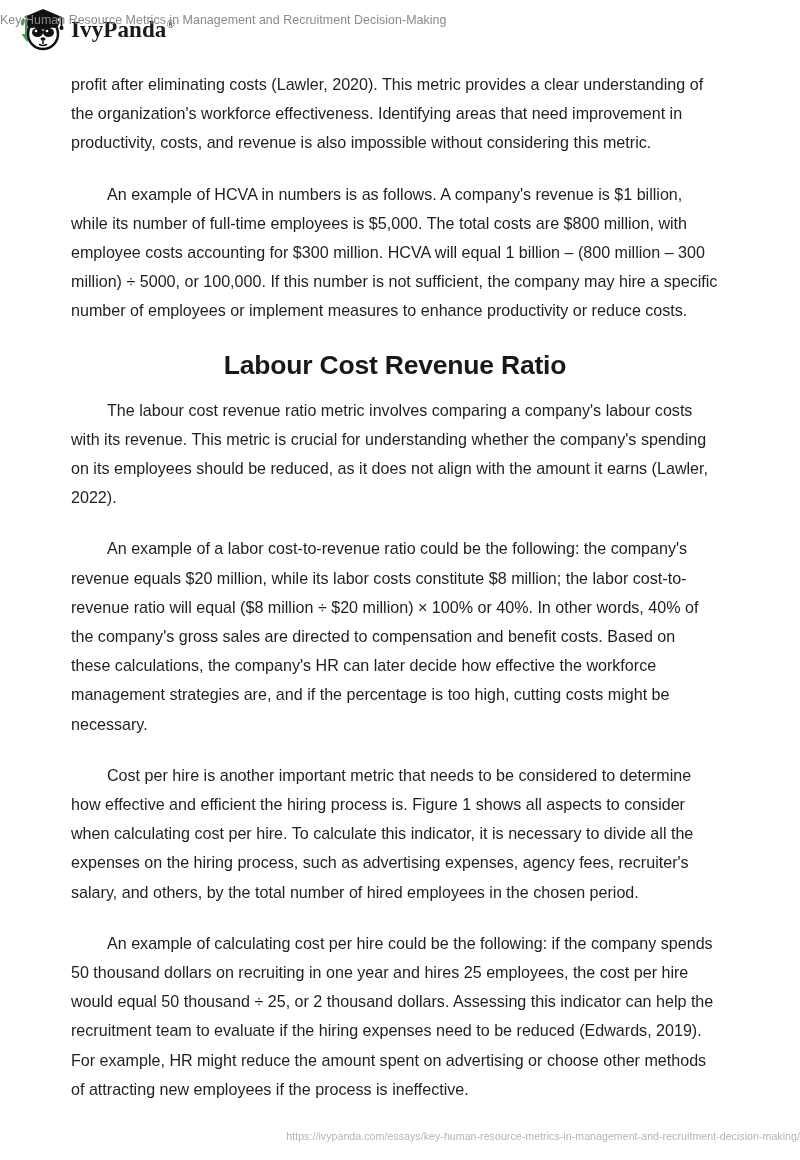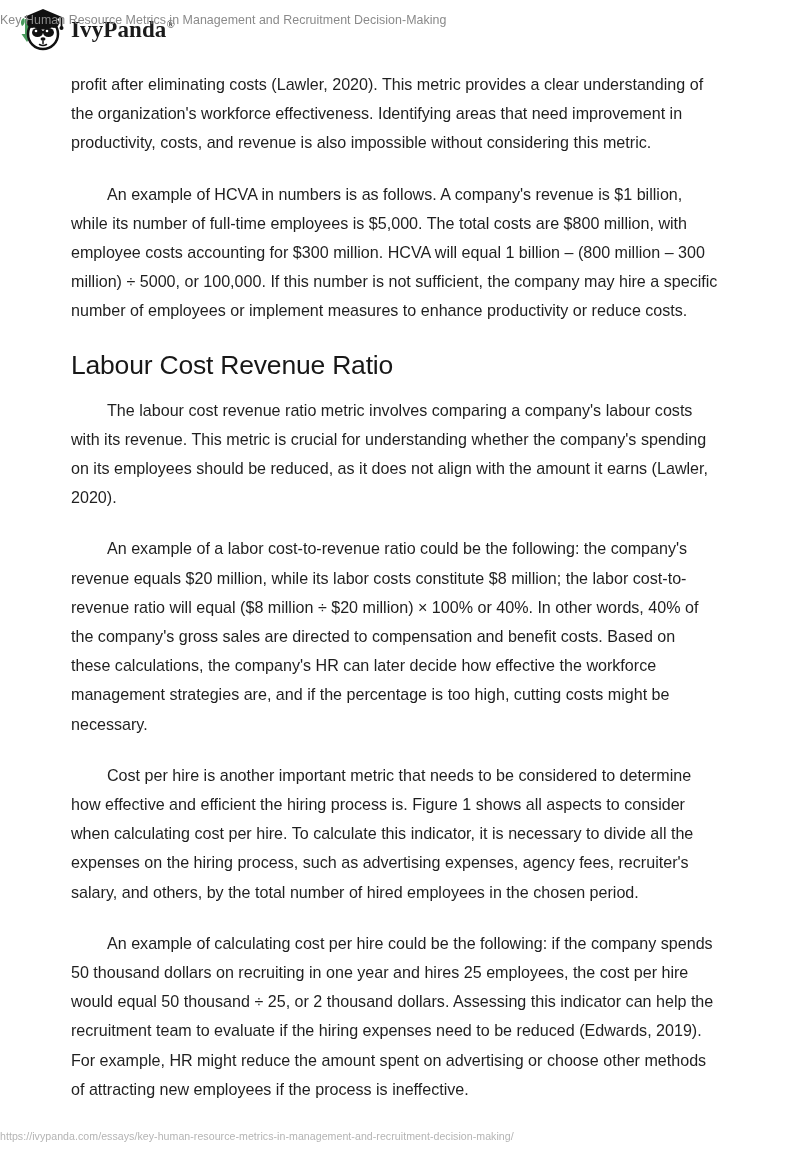--- a/index.html
+++ b/index.html
@@ -81,34 +81,35 @@
     color: #1f1f1f;
     text-align: left;
     text-indent: 36px;
     font-family: Liberation Sans, sans-serif;
   }
   p.para.no-indent { text-indent: 0; }
   h2.section-heading {
     margin: 12px 0 14px 0;
     font-size: 26.5px;
     line-height: 34px;
-    font-weight: 400;
+    font-weight: 700;
     color: #181818;
     letter-spacing: -0.2px;
     font-family: "Liberation Sans", sans-serif;
+    text-align: center;
   }
   h2.section-heading.tight-top { margin-top: 10px; }
 
   
   .page-footer {
     position: absolute;
     left: 0;
     bottom: 16px;
     width: 800px;
-    text-align: left;
+    text-align: right;
   }
   .footer-url {
     font-size: 10.6px;
     color: #b4b4b4;
     font-family: "Liberation Sans", sans-serif;
     letter-spacing: 0.05px;
     word-break: break-all;
   }
 </style>
 </head>
@@ -149,21 +150,21 @@
 </div>
 
 <div class="content">
 
   <p class="para no-indent">profit after eliminating costs (Lawler, 2020). This metric provides a clear understanding of the organization's workforce effectiveness. Identifying areas that need improvement in productivity, costs, and revenue is also impossible without considering this metric.</p>
 
   <p class="para">An example of HCVA in numbers is as follows. A company's revenue is $1 billion, while its number of full-time employees is $5,000. The total costs are $800 million, with employee costs accounting for $300 million. HCVA will equal 1 billion – (800 million – 300 million) ÷ 5000, or 100,000. If this number is not sufficient, the company may hire a specific number of employees or implement measures to enhance productivity or reduce costs.</p>
 
   <h2 class="section-heading">Labour Cost Revenue Ratio</h2>
 
-  <p class="para">The labour cost revenue ratio metric involves comparing a company's labour costs with its revenue. This metric is crucial for understanding whether the company's spending on its employees should be reduced, as it does not align with the amount it earns (Lawler, 2020).</p>
+  <p class="para">The labour cost revenue ratio metric involves comparing a company's labour costs with its revenue. This metric is crucial for understanding whether the company's spending on its employees should be reduced, as it does not align with the amount it earns (Lawler, 2022).</p>
 
   <p class="para">An example of a labor cost-to-revenue ratio could be the following: the company's revenue equals $20 million, while its labor costs constitute $8 million; the labor cost-to-revenue ratio will equal ($8 million ÷ $20 million) × 100% or 40%. In other words, 40% of the company's gross sales are directed to compensation and benefit costs. Based on these calculations, the company's HR can later decide how effective the workforce management strategies are, and if the percentage is too high, cutting costs might be necessary.</p>
 
 
   <p class="para">Cost per hire is another important metric that needs to be considered to determine how effective and efficient the hiring process is. Figure 1 shows all aspects to consider when calculating cost per hire. To calculate this indicator, it is necessary to divide all the expenses on the hiring process, such as advertising expenses, agency fees, recruiter's salary, and others, by the total number of hired employees in the chosen period.</p>
 
   <p class="para">An example of calculating cost per hire could be the following: if the company spends 50 thousand dollars on recruiting in one year and hires 25 employees, the cost per hire would equal 50 thousand ÷ 25, or 2 thousand dollars. Assessing this indicator can help the recruitment team to evaluate if the hiring expenses need to be reduced (Edwards, 2019). For example, HR might reduce the amount spent on advertising or choose other methods of attracting new employees if the process is ineffective.</p>
 </div>
 
 <div class="page-footer">

